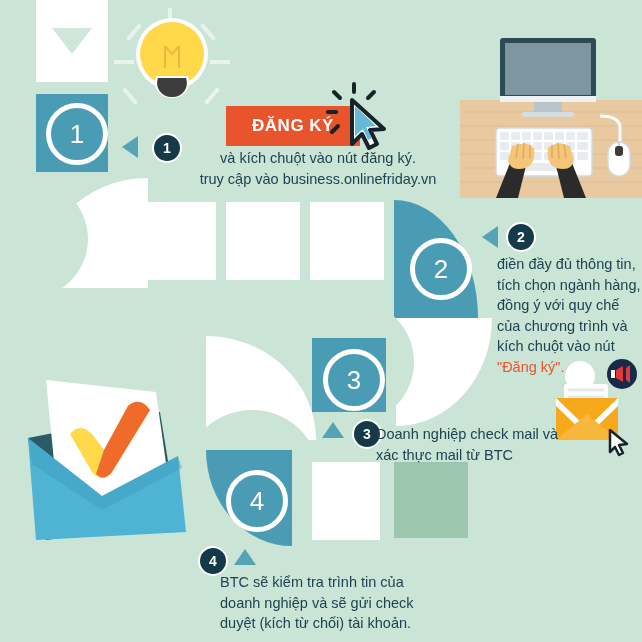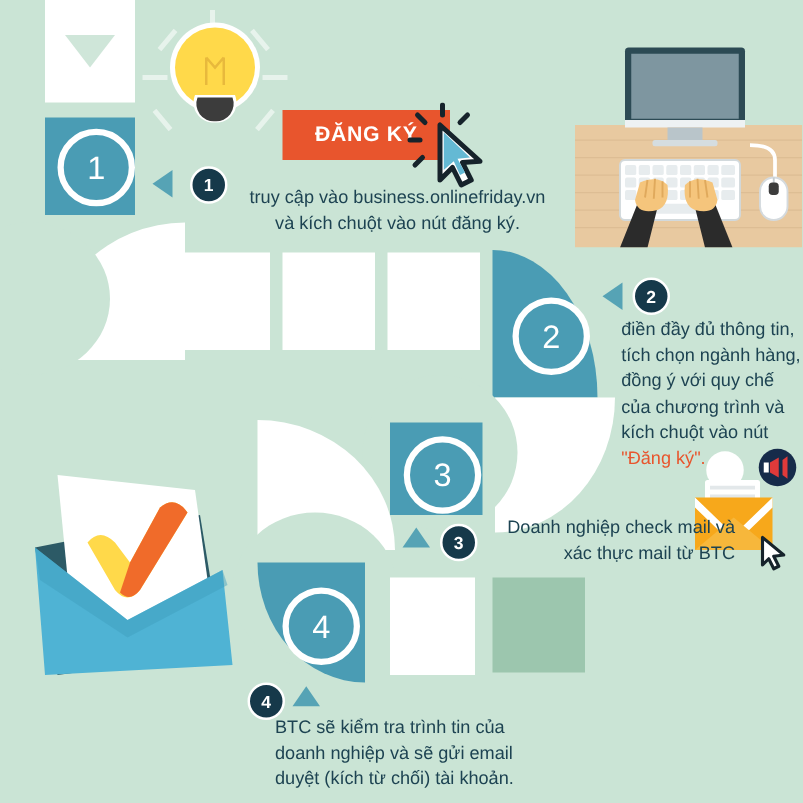--- a/index.html
+++ b/index.html
@@ -116,21 +116,21 @@
     <div class="ray" style="left:92px;top:76px;width:4px;height:20px;transform:rotate(40deg);"></div>
     <svg width="108" height="110" viewBox="0 0 108 110" style="position:absolute;left:0;top:0;">
       <circle cx="54" cy="44" r="36" fill="#ffffff"></circle>
       <circle cx="54" cy="44" r="32" fill="#ffd94a"></circle>
       <path d="M38 66 h32 a16 16 0 0 1 -16 22 a16 16 0 0 1 -16 -22 z" fill="#ffffff"></path>
       <path d="M40 68 h28 a14 14 0 0 1 -14 19 a14 14 0 0 1 -14 -19 z" fill="#3c3c3c"></path>
       <path d="M47 36 v22 M61 36 v22 M47 36 l7 8 l7 -8" stroke="#e8b93c" stroke-width="2" fill="none"></path>
     </svg>
   </div>
 
-  <div class="regbtn" style="left:226px;top:88px;width:134px;height:40px;">ĐĂNG KÝ</div>
+  <div class="regbtn" style="left:226px;top:106px;width:134px;height:40px;">ĐĂNG KÝ</div>
   <svg class="illus" style="left:320px;top:82px;" width="72" height="70" viewBox="0 0 72 70">
     <g stroke="#16232b" stroke-width="4" stroke-linecap="round">
       <line x1="34" y1="10" x2="34" y2="2"></line>
       <line x1="20" y1="16" x2="14" y2="10"></line>
       <line x1="48" y1="16" x2="54" y2="10"></line>
       <line x1="16" y1="30" x2="8" y2="30"></line>
       <line x1="18" y1="44" x2="12" y2="50"></line>
     </g>
     <path d="M32 18 L32 62 L42 52 L49 66 L57 62 L50 48 L64 47 Z" fill="#ffffff" stroke="#16232b" stroke-width="4" stroke-linejoin="round"></path>
     <path d="M35 24 L35 54 L43 47 L48 58 L52 56 L46 45 L56 44 Z" fill="#64b9d4"></path>
@@ -222,43 +222,43 @@
     <circle cx="74" cy="16" r="15" fill="#162b4a"></circle>
     <path d="M68 12 l7 -4 v16 l-7 -4 z" fill="#e03a3a"></path>
     <path d="M67 12 h-4 v8 h4 z" fill="#ffffff"></path>
     <path d="M78 10 l4 -3 v18 l-4 -3 z" fill="#e03a3a"></path>
     <path d="M62 72 L62 94 L67 89 L71 97 L75 95 L71 87 L79 86 Z" fill="#ffffff" stroke="#16232b" stroke-width="2.5" stroke-linejoin="round"></path>
   </svg>
 
   <div class="tri tri-left" style="left:122px;top:136px;"></div>
   <div class="marker" style="left:152px;top:133px;">1</div>
   <div class="steptext" style="left:188px;top:148px;width:260px;text-align:center;">
+    <div>và kích chuột vào nút đăng ký.</div>
     <div>truy cập vào business.onlinefriday.vn</div>
-    <div>và kích chuột vào nút đăng ký.</div>
   </div>
 
   <div class="tri tri-left" style="left:482px;top:226px;"></div>
   <div class="marker" style="left:506px;top:222px;">2</div>
   <div class="steptext" style="left:497px;top:254px;width:148px;">
     <div>điền đầy đủ thông tin,</div>
     <div>tích chọn ngành hàng,</div>
     <div>đồng ý với quy chế</div>
     <div>của chương trình và</div>
     <div>kích chuột vào nút</div>
     <div class="hl">"Đăng ký".</div>
   </div>
 
   <div class="tri tri-up" style="left:322px;top:422px;"></div>
   <div class="marker" style="left:352px;top:419px;">3</div>
-  <div class="steptext" style="left:376px;top:412px;width:212px;text-align:right;">
+  <div class="steptext" style="left:376px;top:424px;width:212px;text-align:left;">
     <div>Doanh nghiệp check mail và</div>
     <div>xác thực mail từ BTC</div>
   </div>
 
   <div class="marker" style="left:198px;top:546px;">4</div>
   <div class="tri tri-up" style="left:234px;top:549px;"></div>
   <div class="steptext" style="left:220px;top:572px;width:280px;">
     <div>BTC sẽ kiểm tra trình tin của</div>
-    <div>doanh nghiệp và sẽ gửi email</div>
+    <div>doanh nghiệp và sẽ gửi check</div>
     <div>duyệt (kích từ chối) tài khoản.</div>
   </div>
 
 </div>
 
 </body></html>

